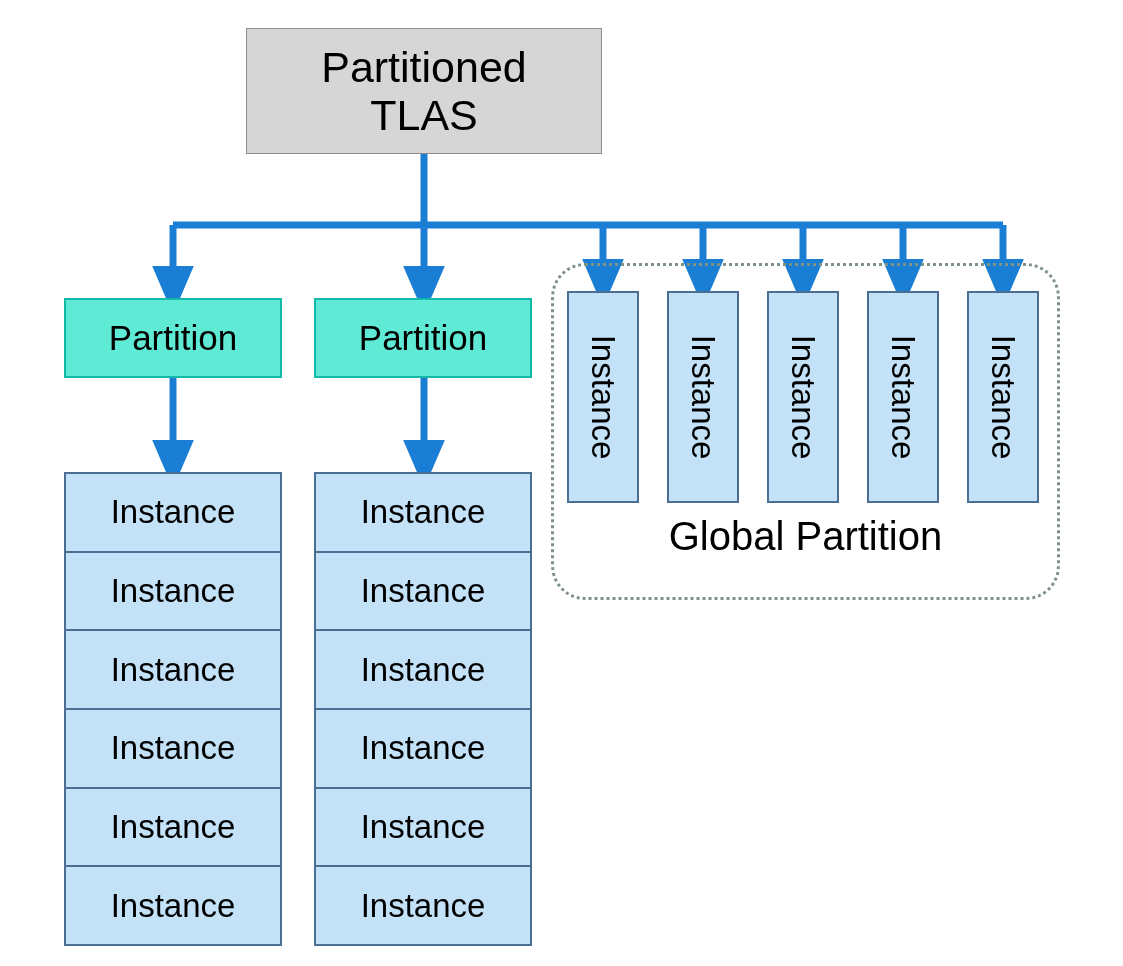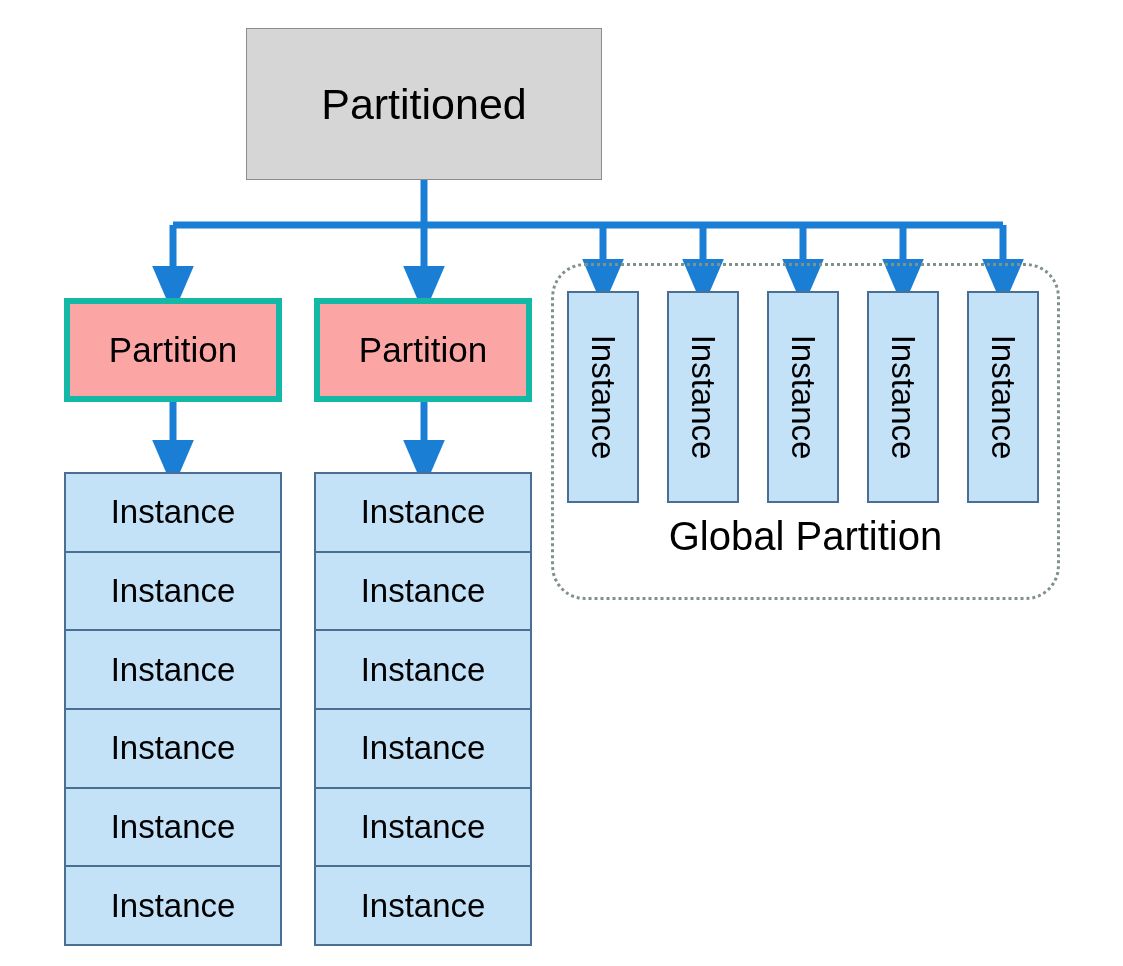--- a/index.html
+++ b/index.html
@@ -38,28 +38,28 @@
     line-height: 1.12;
   }
 
   .root-node {
     background: #d6d6d6;
     border: 1.5px solid #8c8c8c;
     font-size: 43px;
     left: 246px;
     top: 28px;
     width: 356px;
-    height: 152px;
+    height: 126px;
   }
 
   .partition-node {
-    background: #fca5a5;
-    border: 6px solid #14b8a6;
+    background: #5eead4;
+    border: 2px solid #14b8a6;
     font-size: 35px;
-    height: 104px;
+    height: 80px;
   }
 
   .instance-stack {
     position: absolute;
     box-sizing: border-box;
     border: 2px solid #4a6f92;
     background: #c3e1f7;
     display: flex;
     flex-direction: column;
   }
@@ -149,20 +149,21 @@
       <path d="M1003,225 L1003,281" marker-end="url(#arrowhead)"></path>
 
       <path d="M173,378 L173,462" marker-end="url(#arrowhead)"></path>
       <path d="M424,378 L424,462" marker-end="url(#arrowhead)"></path>
     </g>
   </svg>
 
   <div class="node root-node">
     <div>
       <span>Partitioned</span><br>
+      <span>TLAS</span>
     </div>
   </div>
 
   <div class="node partition-node" style="left:64px; top:298px; width:218px;">
     <span>Partition</span>
   </div>
 
   <div class="instance-stack" style="left:64px; top:472px; width:218px; height:474px;">
     <div class="instance-cell">Instance</div>
     <div class="instance-cell">Instance</div>

